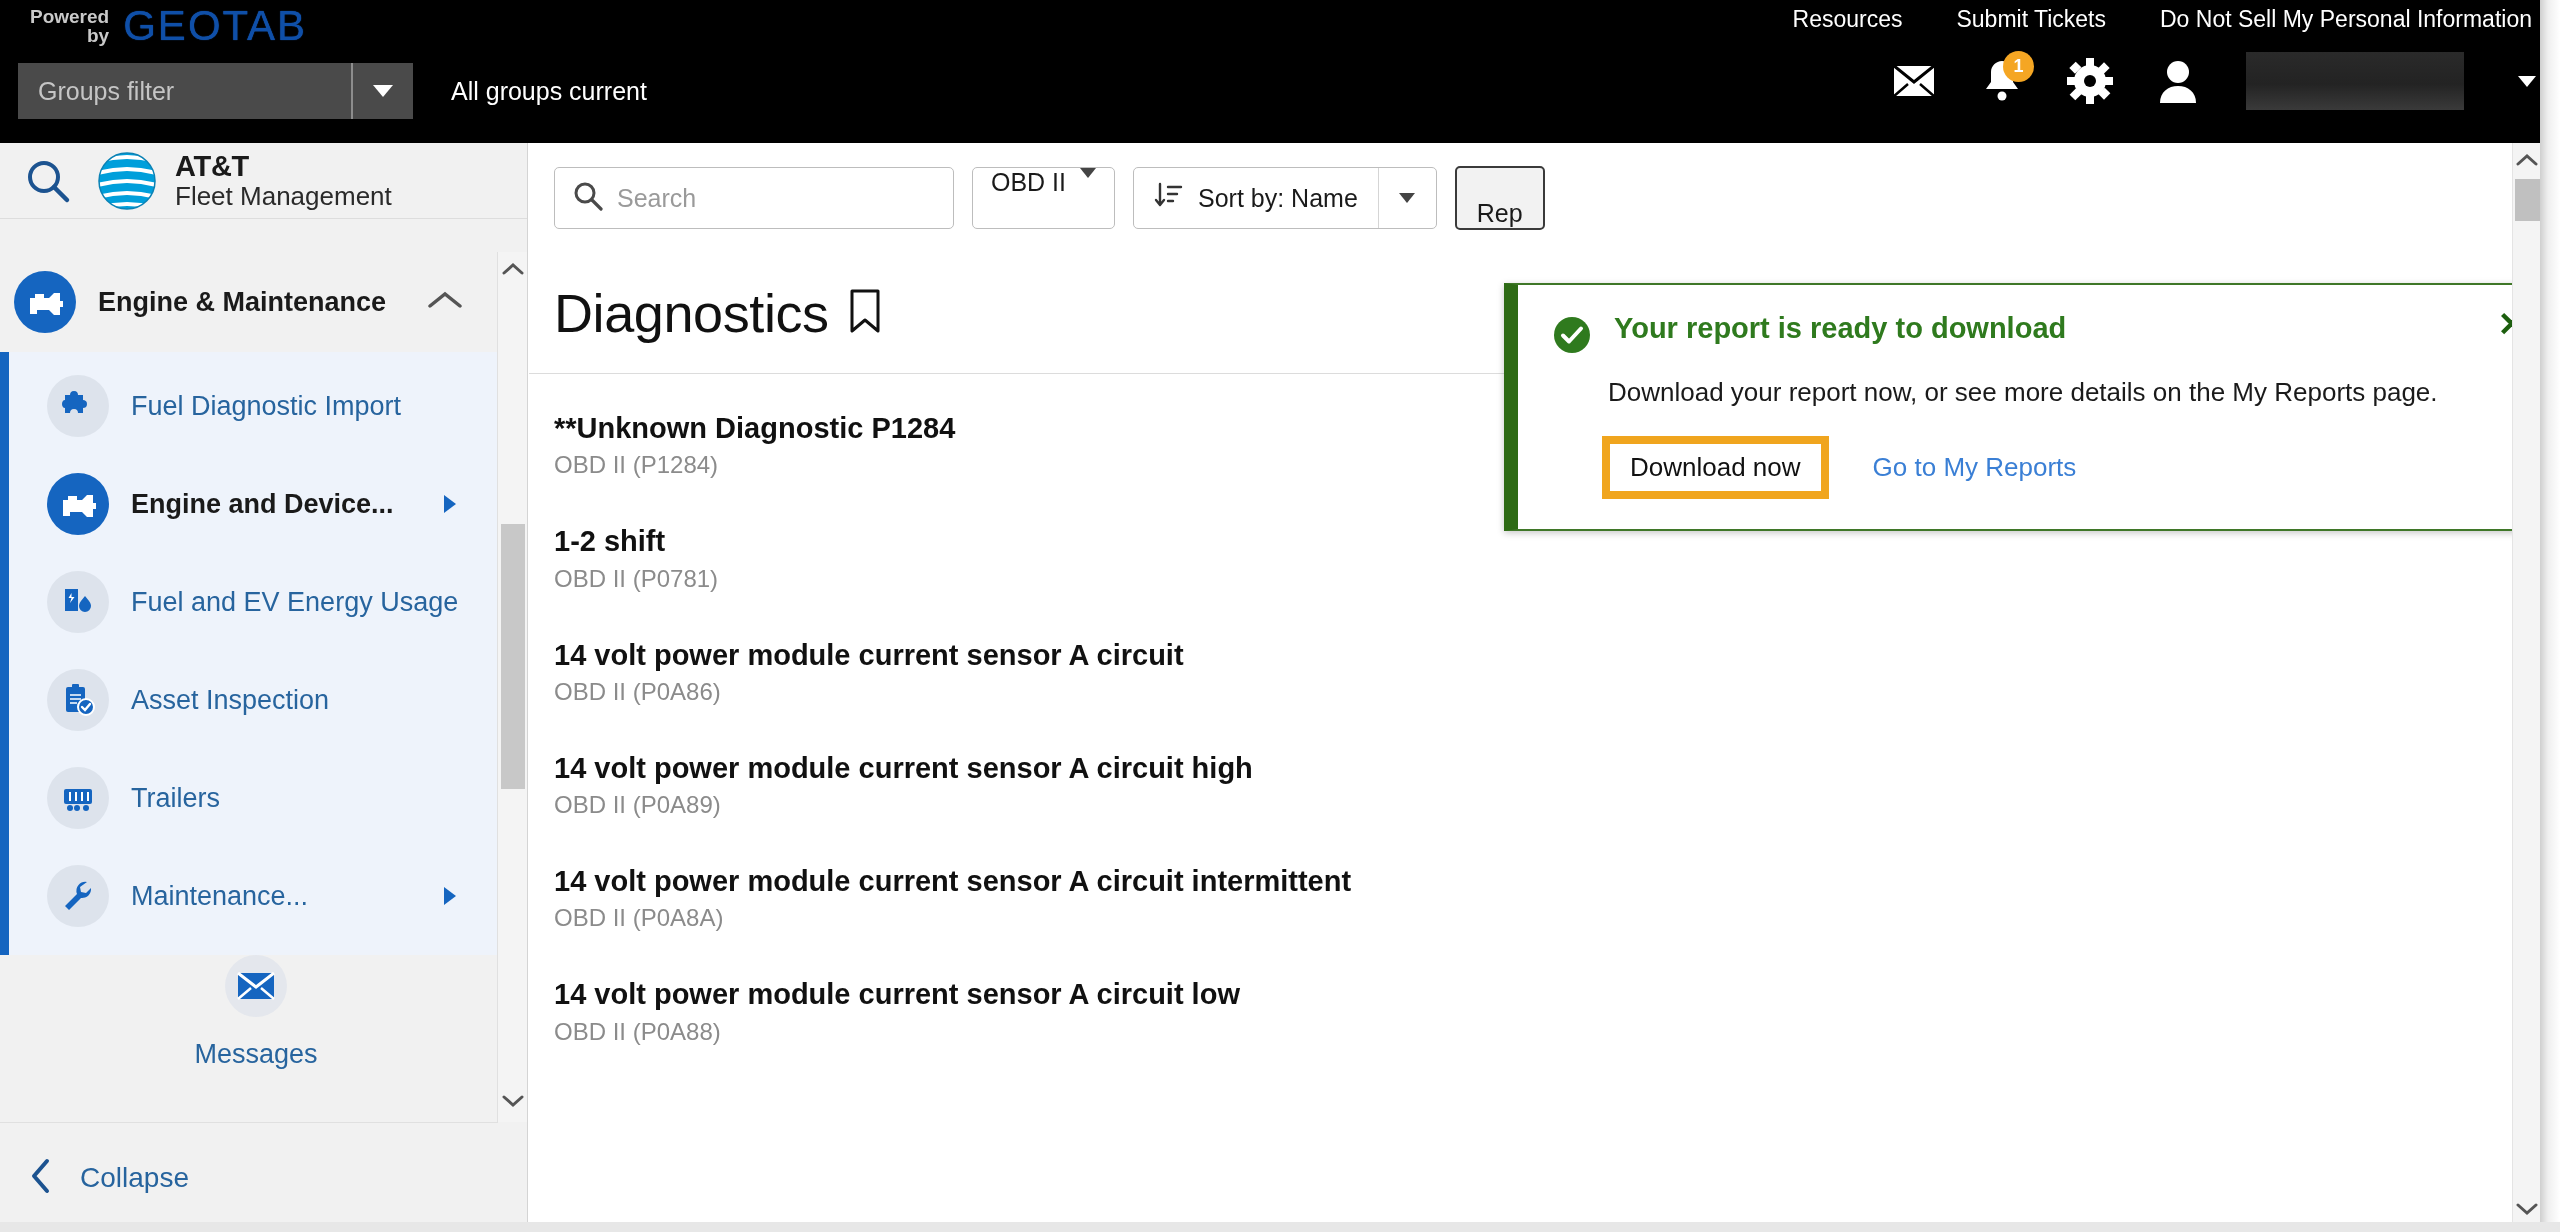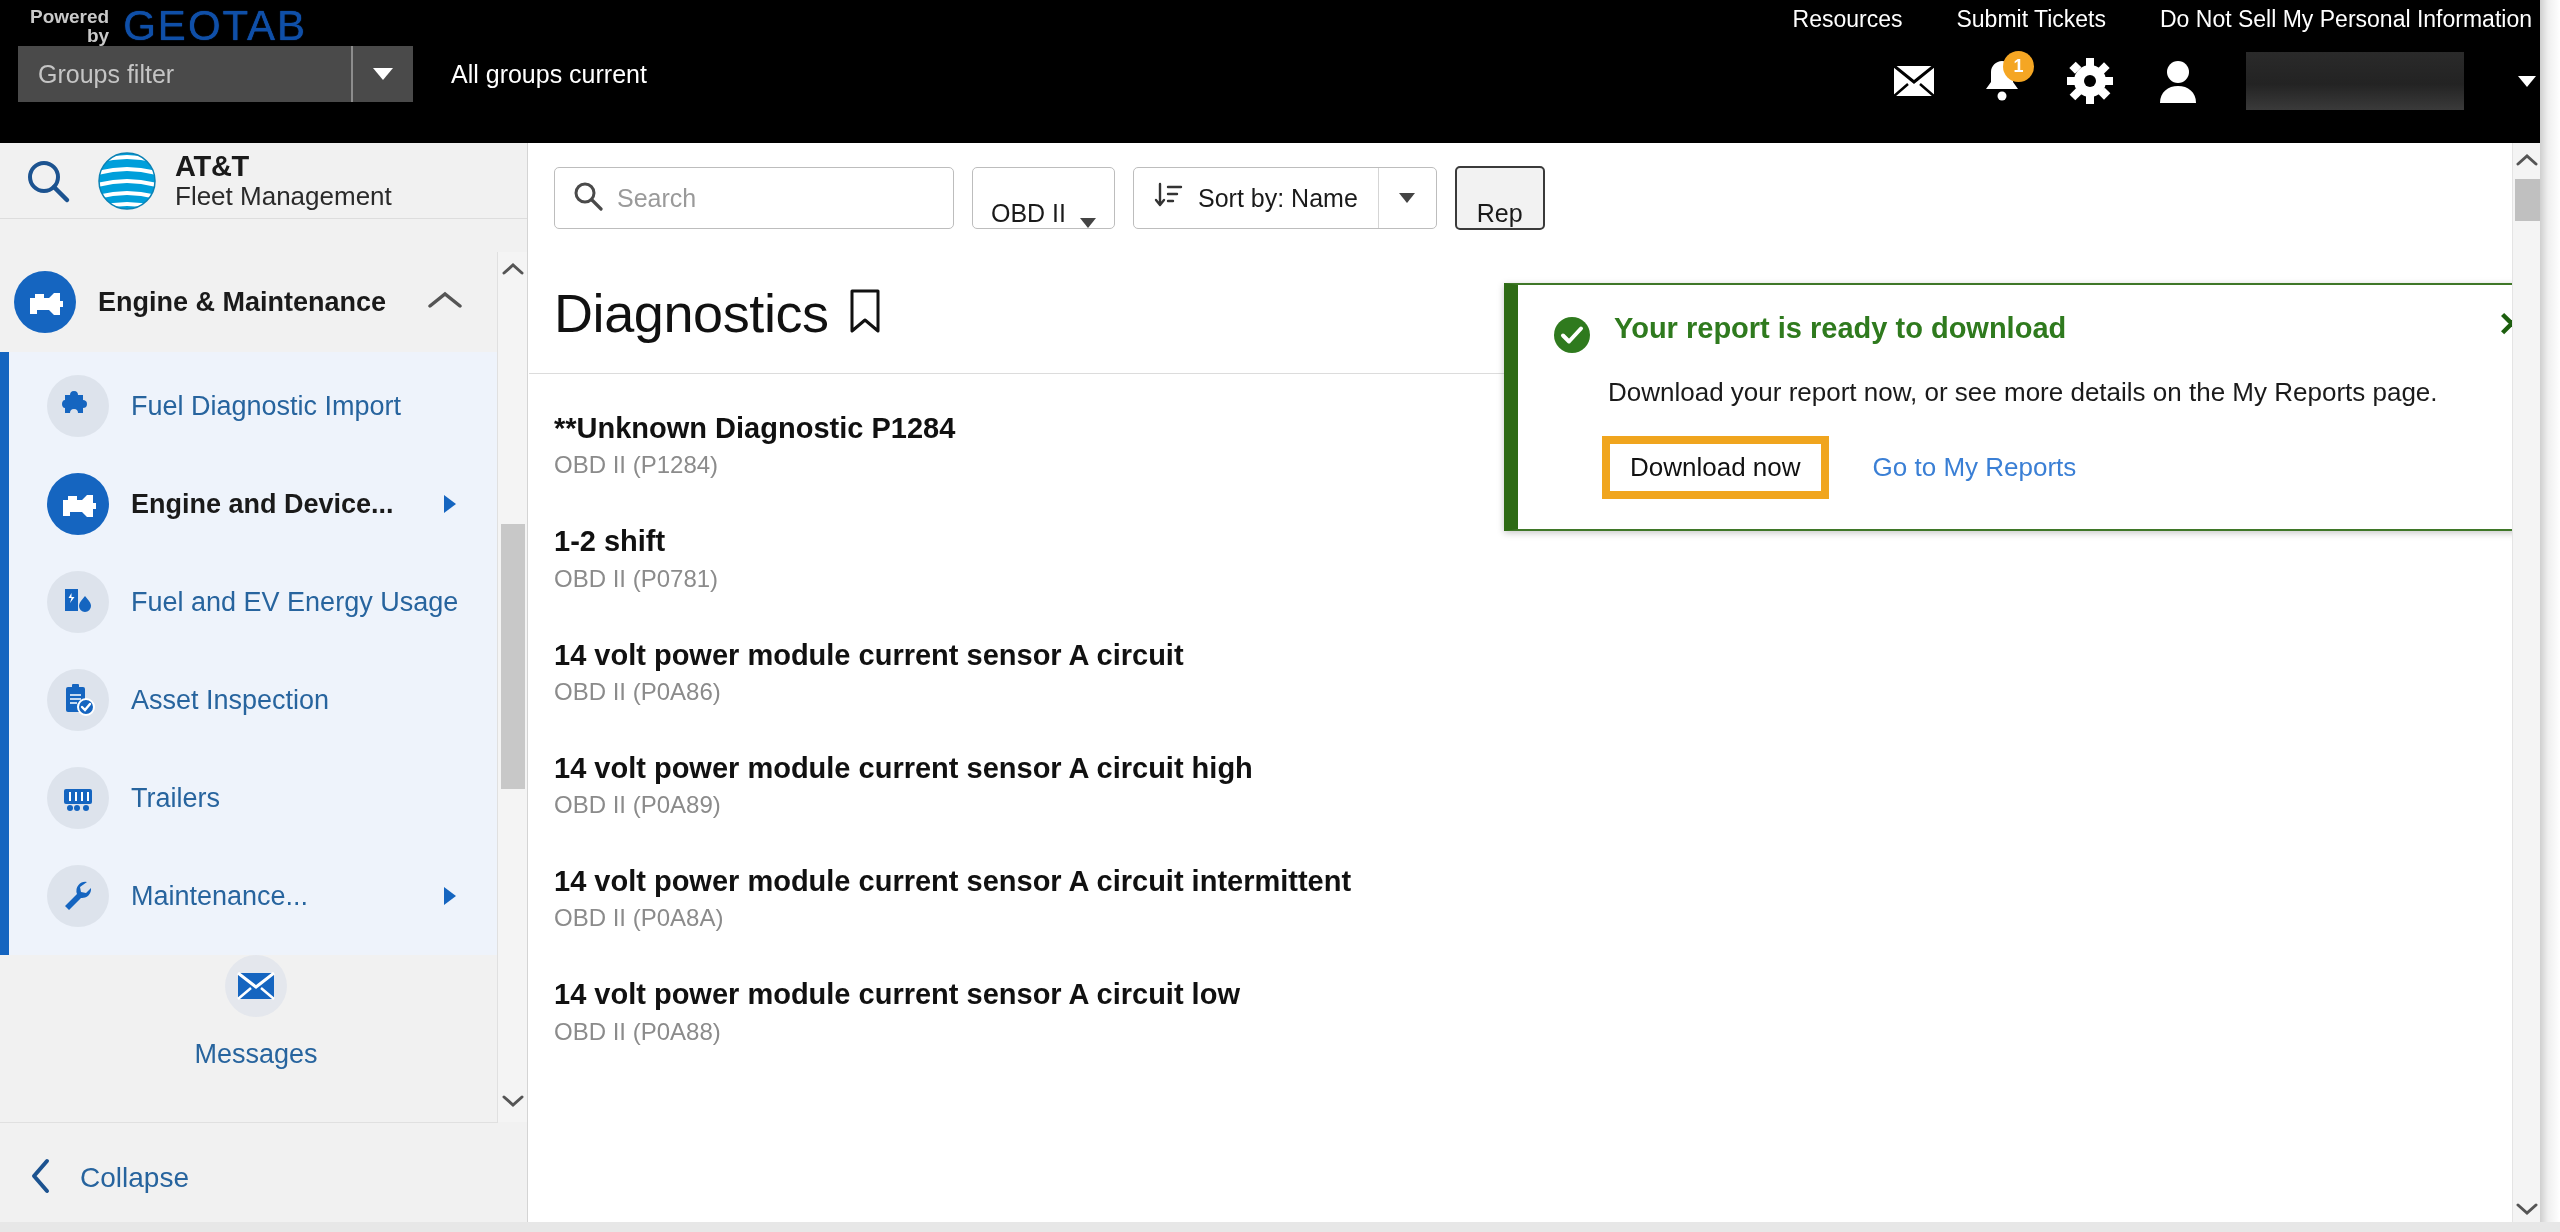--- a/index.html
+++ b/index.html
@@ -61,21 +61,21 @@
     gap: 54px;
     font-size: 23px;
     color: #ffffff;
     white-space: nowrap;
   }
   .utility-links a { color:#fff; text-decoration:none; }
 
   
   .groups-row {
     position: absolute;
-    left: 18px; top: 46px;
+    left: 18px; top: 63px;
     display: flex;
     align-items: center;
   }
   .groups-filter {
     display: flex;
     height: 56px;
     width: 395px;
     background: #4a4a4a;
     align-items: stretch;
   }
@@ -339,21 +339,21 @@
     background: transparent;
   }
   .search-box input::placeholder { color: #9a9a9a; }
 
   .tb-btn {
     height: 62px;
     border: 1px solid #bdbdbd;
     border-radius: 5px;
     background: #fff;
     display: flex;
-    align-items: flex-end;
+    align-items: flex-start;
     gap: 14px;
     padding: 0 18px;
     font-size: 25px;
     color: #1a1a1a;
     cursor: pointer;
     white-space: nowrap;
   }
   .tb-split {
     height: 62px;
     border: 1px solid #bdbdbd;

